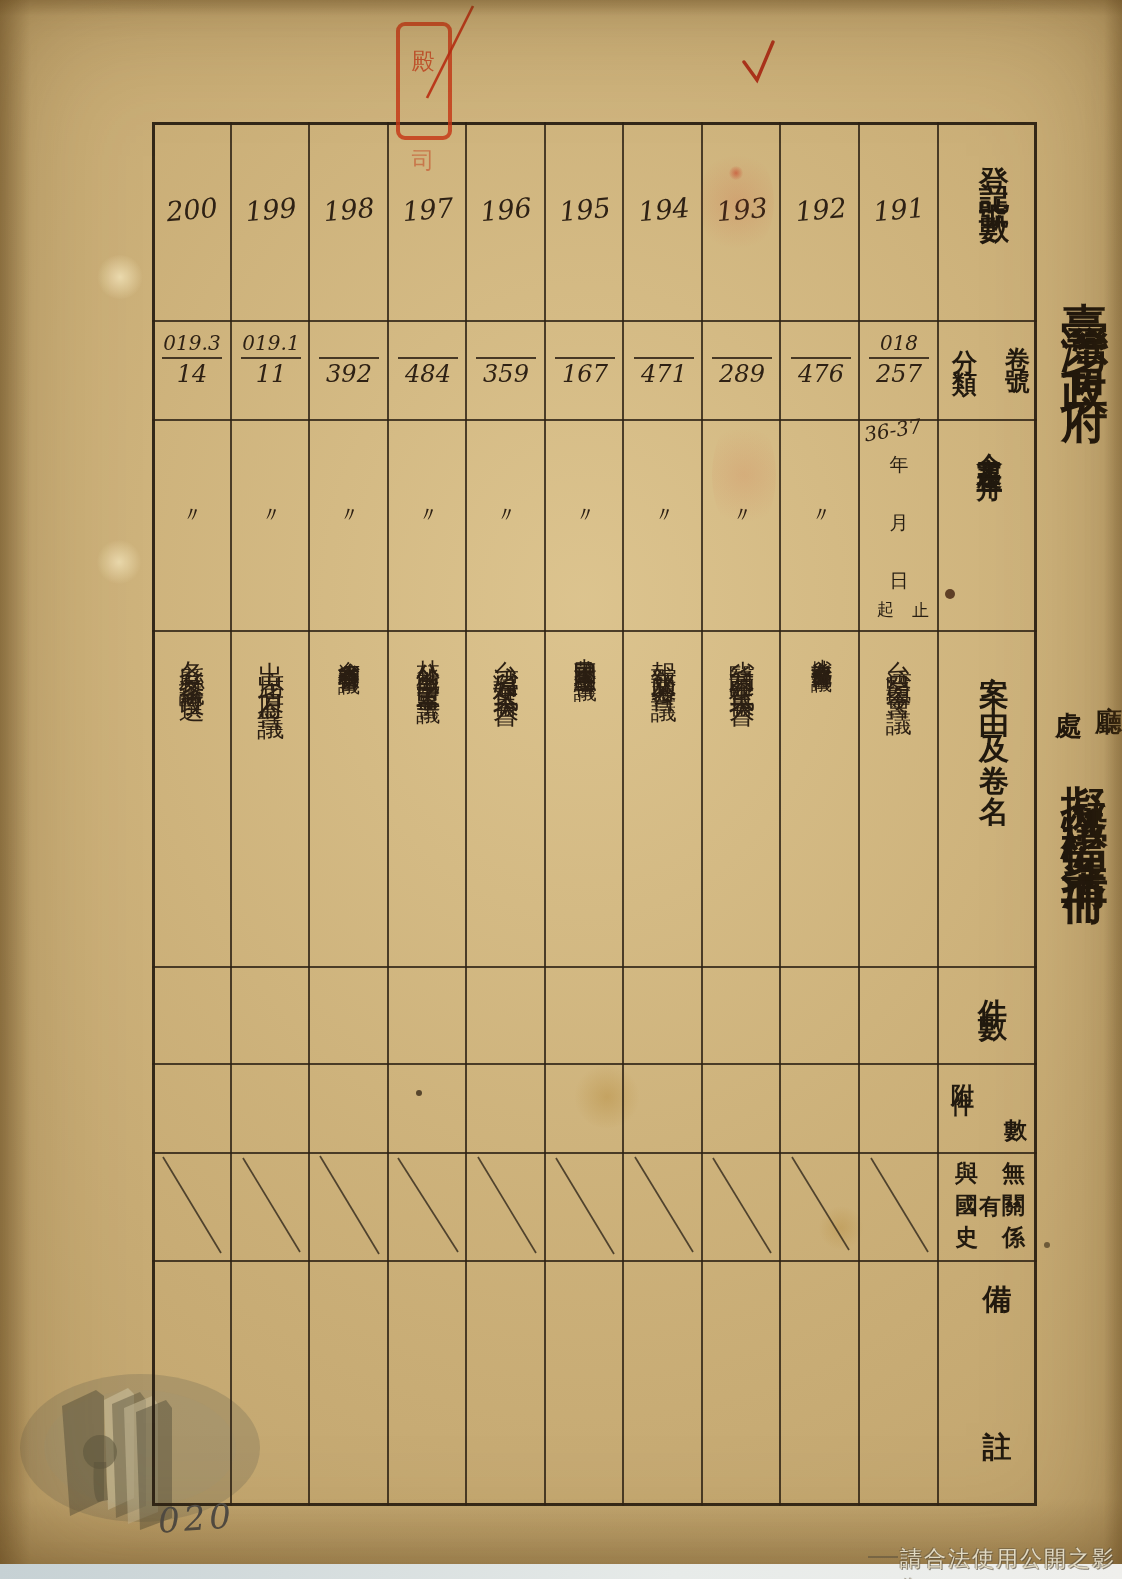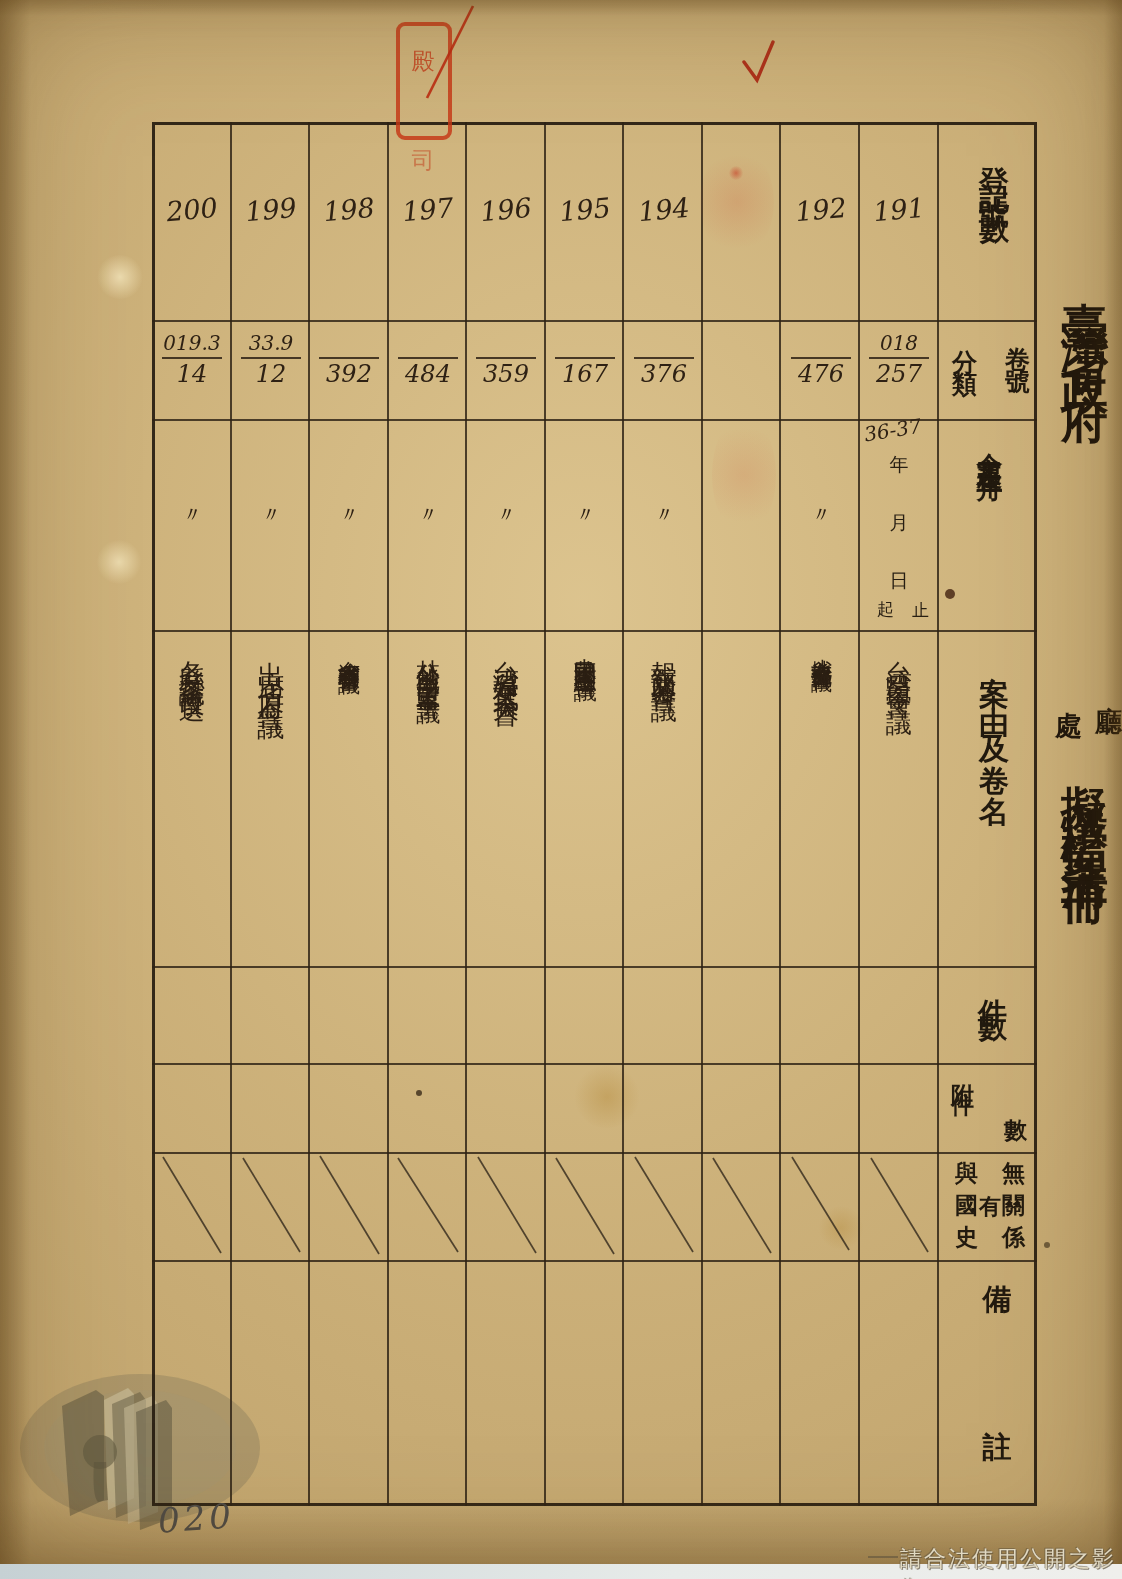--- a/index.html
+++ b/index.html
@@ -172,22 +172,22 @@
     <div class="frac">
       <span class="top">019.3</span>
       <span class="bot">14</span>
     </div>
     <div class="ditto">〃</div>
     <div class="case"><span class="vtext" style="font-size:26px;letter-spacing:6px;">各縣参議會改選</span></div>
   </div>
   <div class="abs col" style="left:232px;">
     <div class="regno">199</div>
     <div class="frac">
-      <span class="top">33.9</span>
-      <span class="bot">12</span>
+      <span class="top">019.1</span>
+      <span class="bot">11</span>
     </div>
     <div class="ditto">〃</div>
     <div class="case"><span class="vtext" style="font-size:27px;letter-spacing:10px;">出席省府會議</span></div>
   </div>
   <div class="abs col" style="left:310px;">
     <div class="regno">198</div>
     <div class="frac">
       <span class="top"></span>
       <span class="bot">392</span>
     </div>
@@ -218,24 +218,33 @@
       <span class="top"></span>
       <span class="bot">167</span>
     </div>
     <div class="ditto">〃</div>
     <div class="case"><span class="vtext" style="font-size:23px;letter-spacing:2px;">中華民國全國総工會々議</span></div>
   </div>
   <div class="abs col" style="left:625px;">
     <div class="regno">194</div>
     <div class="frac">
       <span class="top"></span>
-      <span class="bot">376</span>
+      <span class="bot">471</span>
     </div>
     <div class="ditto">〃</div>
     <div class="case"><span class="vtext" style="font-size:26px;letter-spacing:5px;">報舘商業公會々議</span></div>
+  </div>
+  <div class="abs col" style="left:703px;">
+    <div class="regno">193</div>
+    <div class="frac">
+      <span class="top"></span>
+      <span class="bot">289</span>
+    </div>
+    <div class="ditto">〃</div>
+    <div class="case"><span class="vtext" style="font-size:26px;letter-spacing:5px;">省醫師公會代表大會</span></div>
   </div>
   <div class="abs col" style="left:782px;">
     <div class="regno">192</div>
     <div class="frac">
       <span class="top"></span>
       <span class="bot">476</span>
     </div>
     <div class="ditto">〃</div>
     <div class="case"><span class="vtext" style="font-size:21px;letter-spacing:1px;">省地方自治協會台北分會々議</span></div>
   </div>

